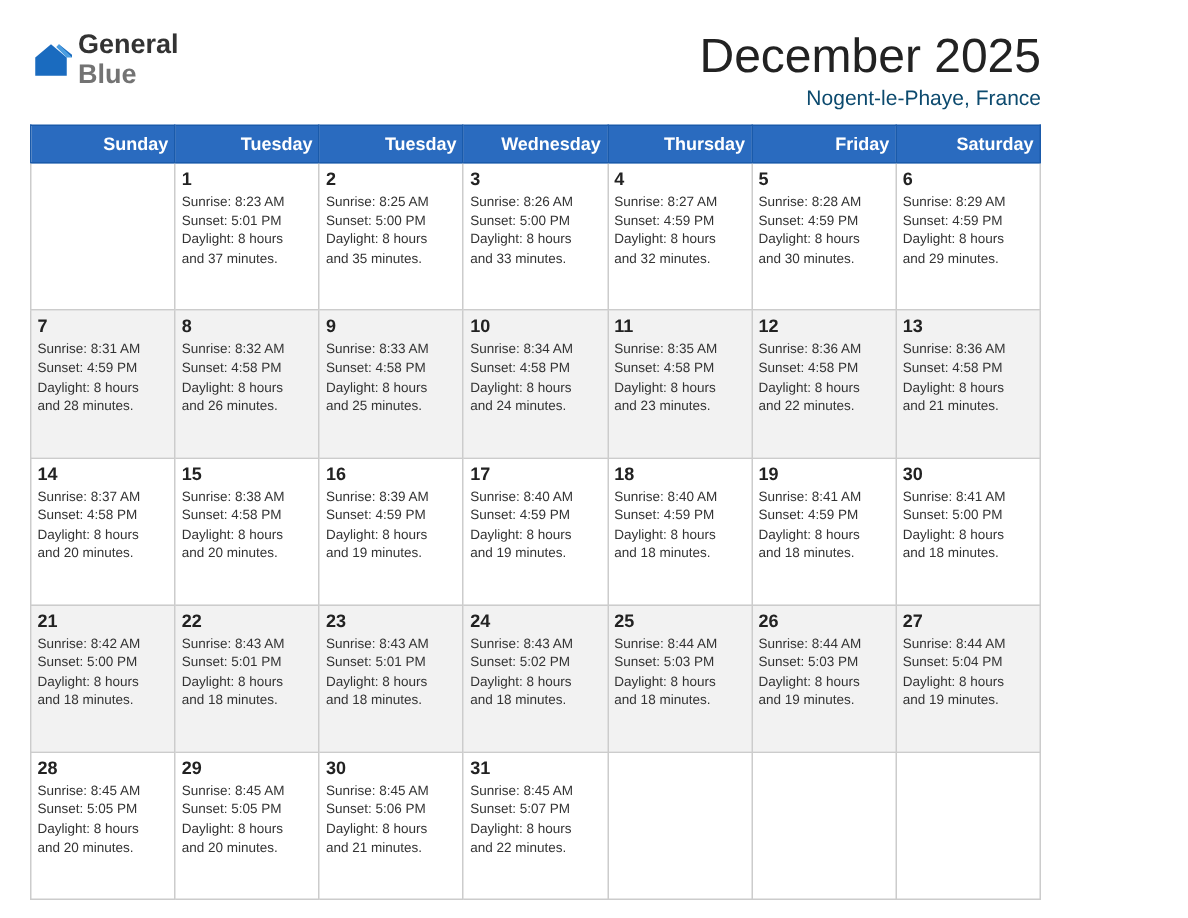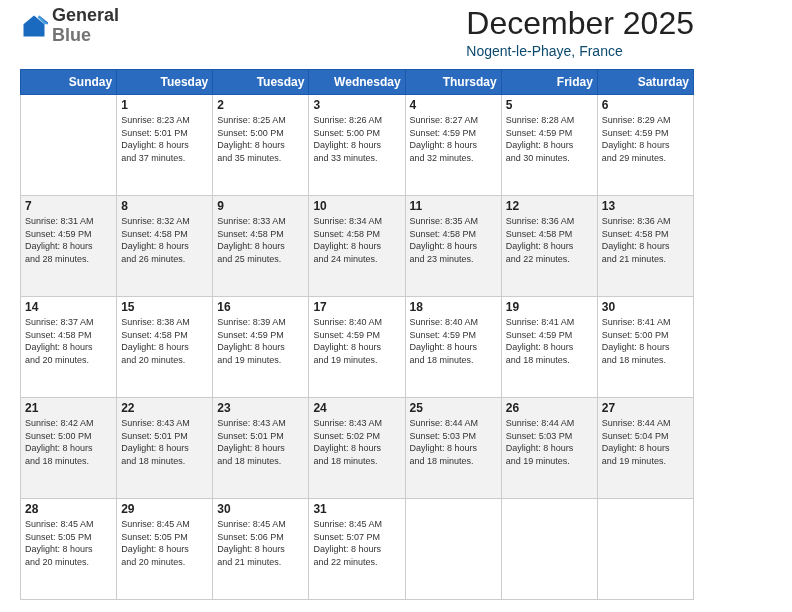--- a/index.html
+++ b/index.html
@@ -6,21 +6,21 @@
     body {
       font-family: Arial, sans-serif;
       background: #fff;
       width: 792px;
       height: 612px;
       overflow: hidden;
     }
     .page {
       width: 714px;
       height: 612px;
-      padding: 6px 20px 12px 20px;
+      padding: 20px 20px 12px 20px;
       display: flex;
       flex-direction: column;
     }
     .header {
       display: flex;
       justify-content: space-between;
       align-items: flex-start;
       margin-bottom: 10px;
     }
     .logo {
@@ -33,20 +33,21 @@
       font-weight: bold;
       line-height: 1.1;
     }
     .logo-general { color: #333; }
     .logo-blue { color: #737373; }
     .logo-icon {
       width: 28px;
       height: 28px;
     }
     .title-block {
+      text-align: right;
     }
     .month-title {
       font-size: 32px;
       font-weight: normal;
       color: #222;
       line-height: 1.1;
     }
     .location {
       font-size: 14px;
       color: #0c4a6e;

